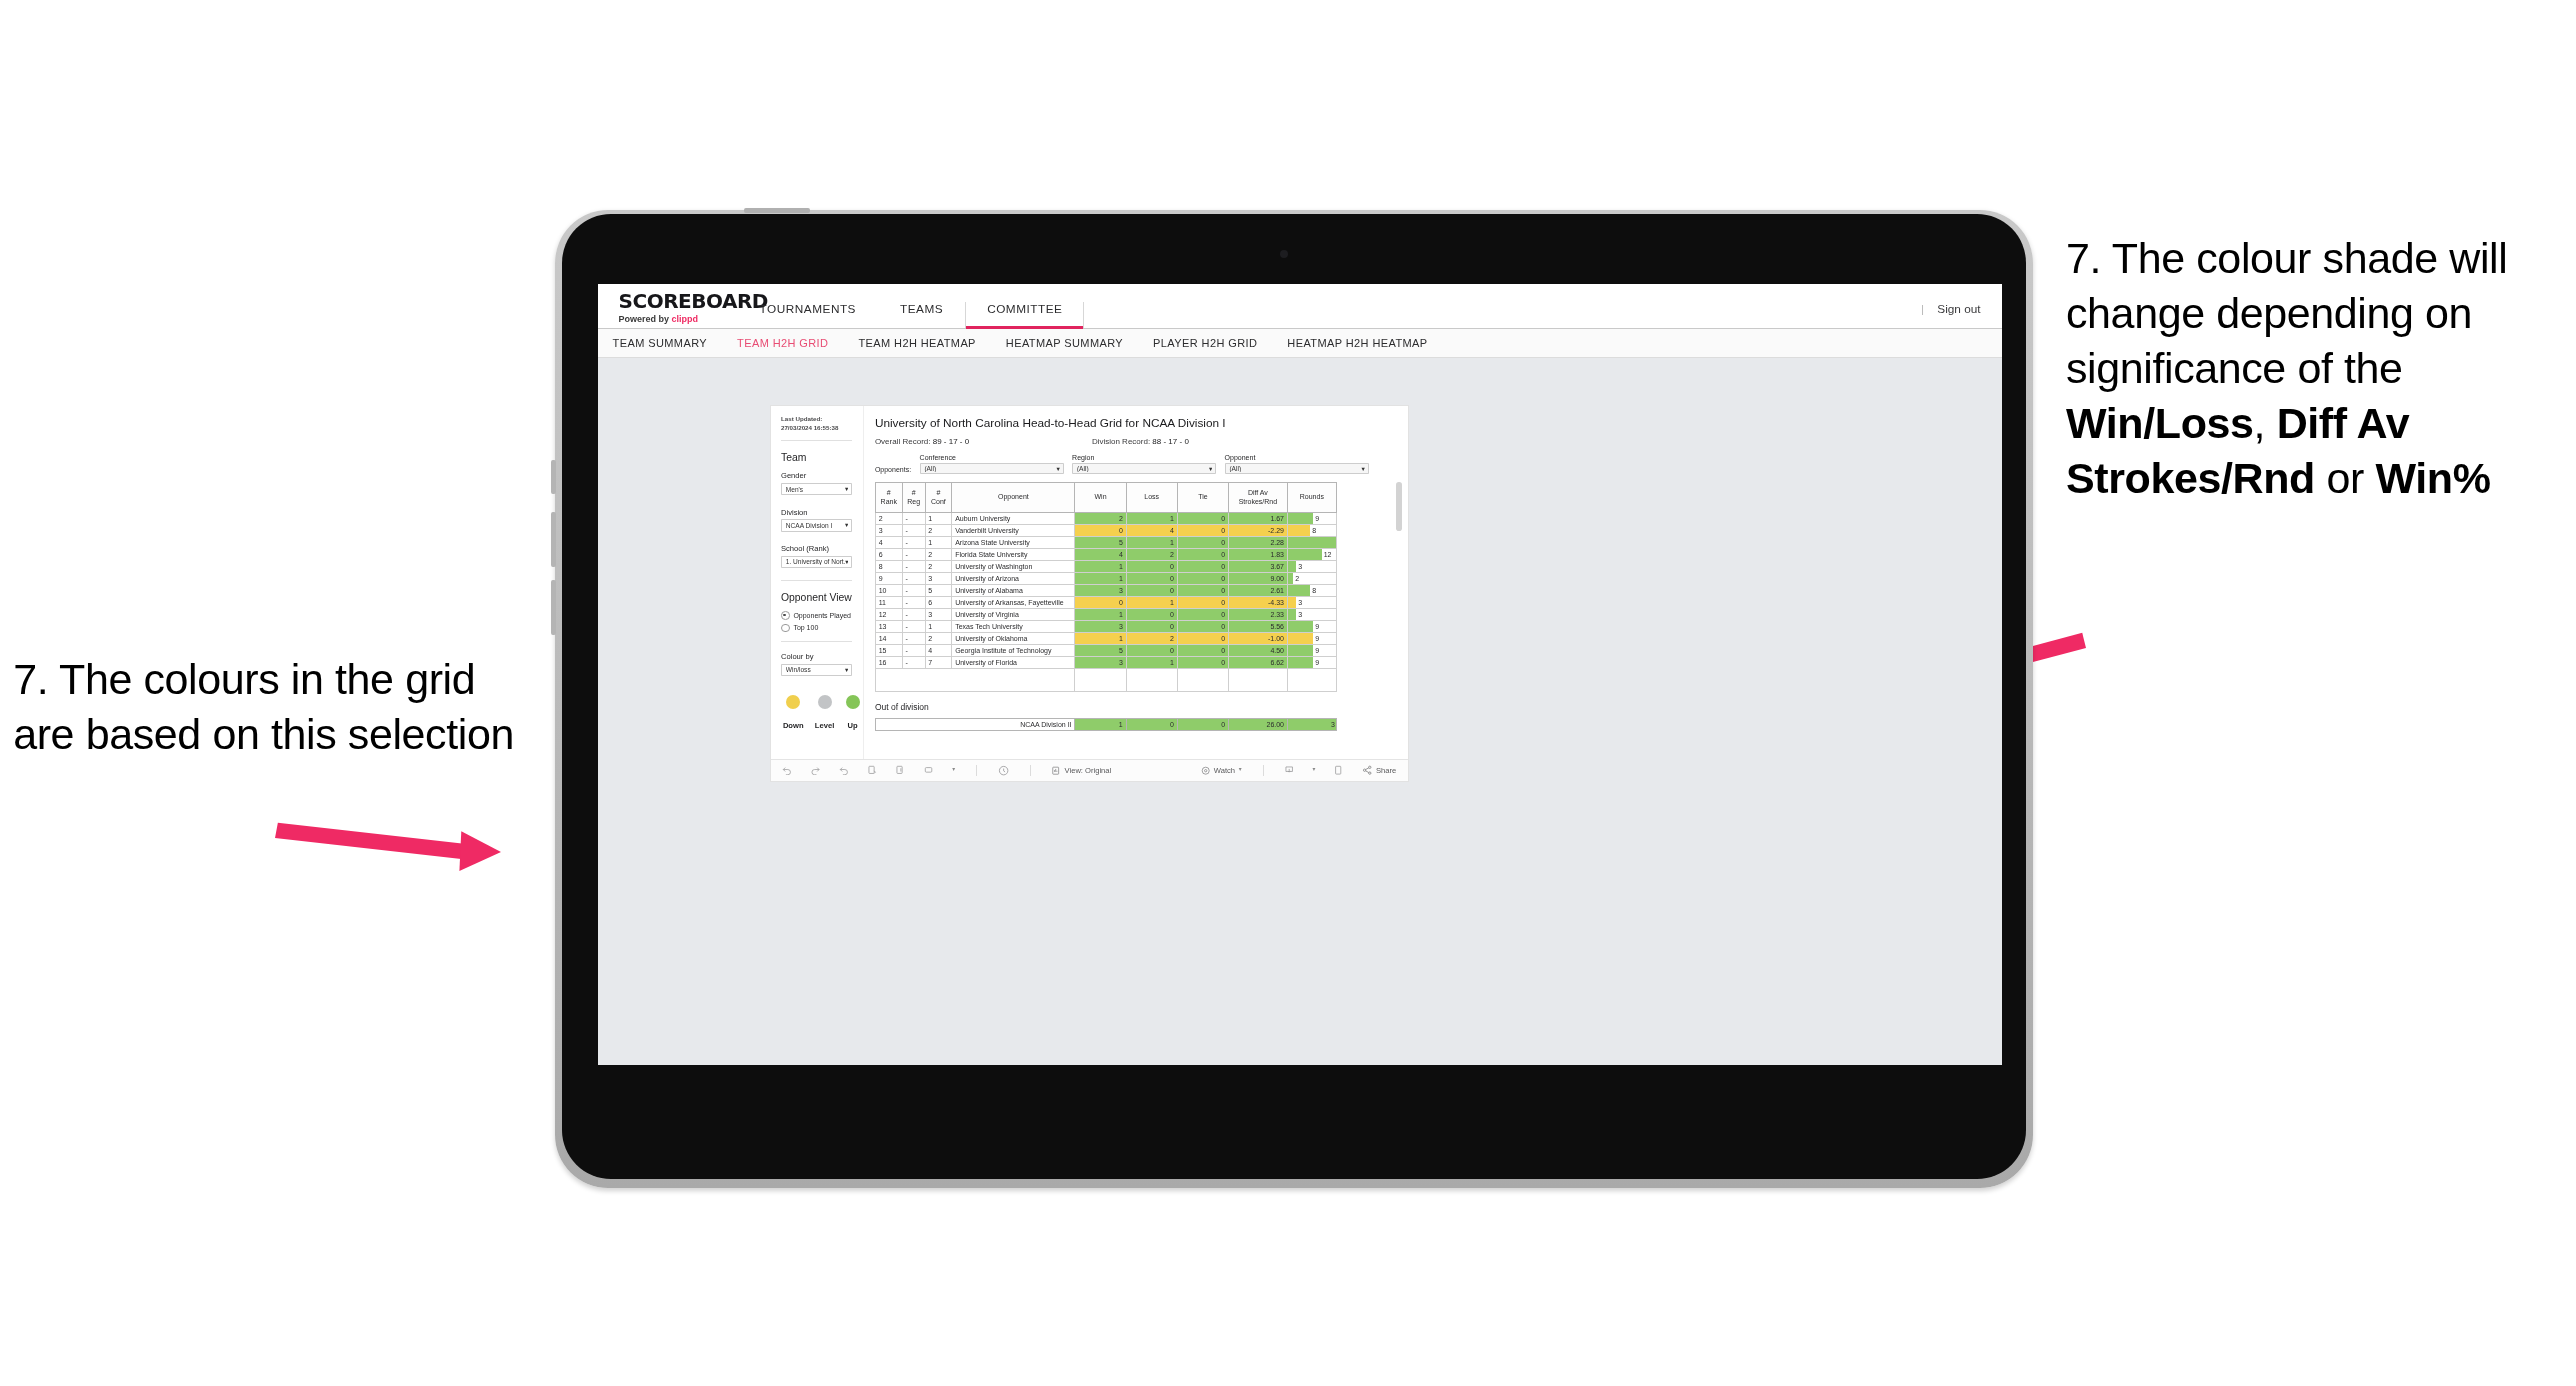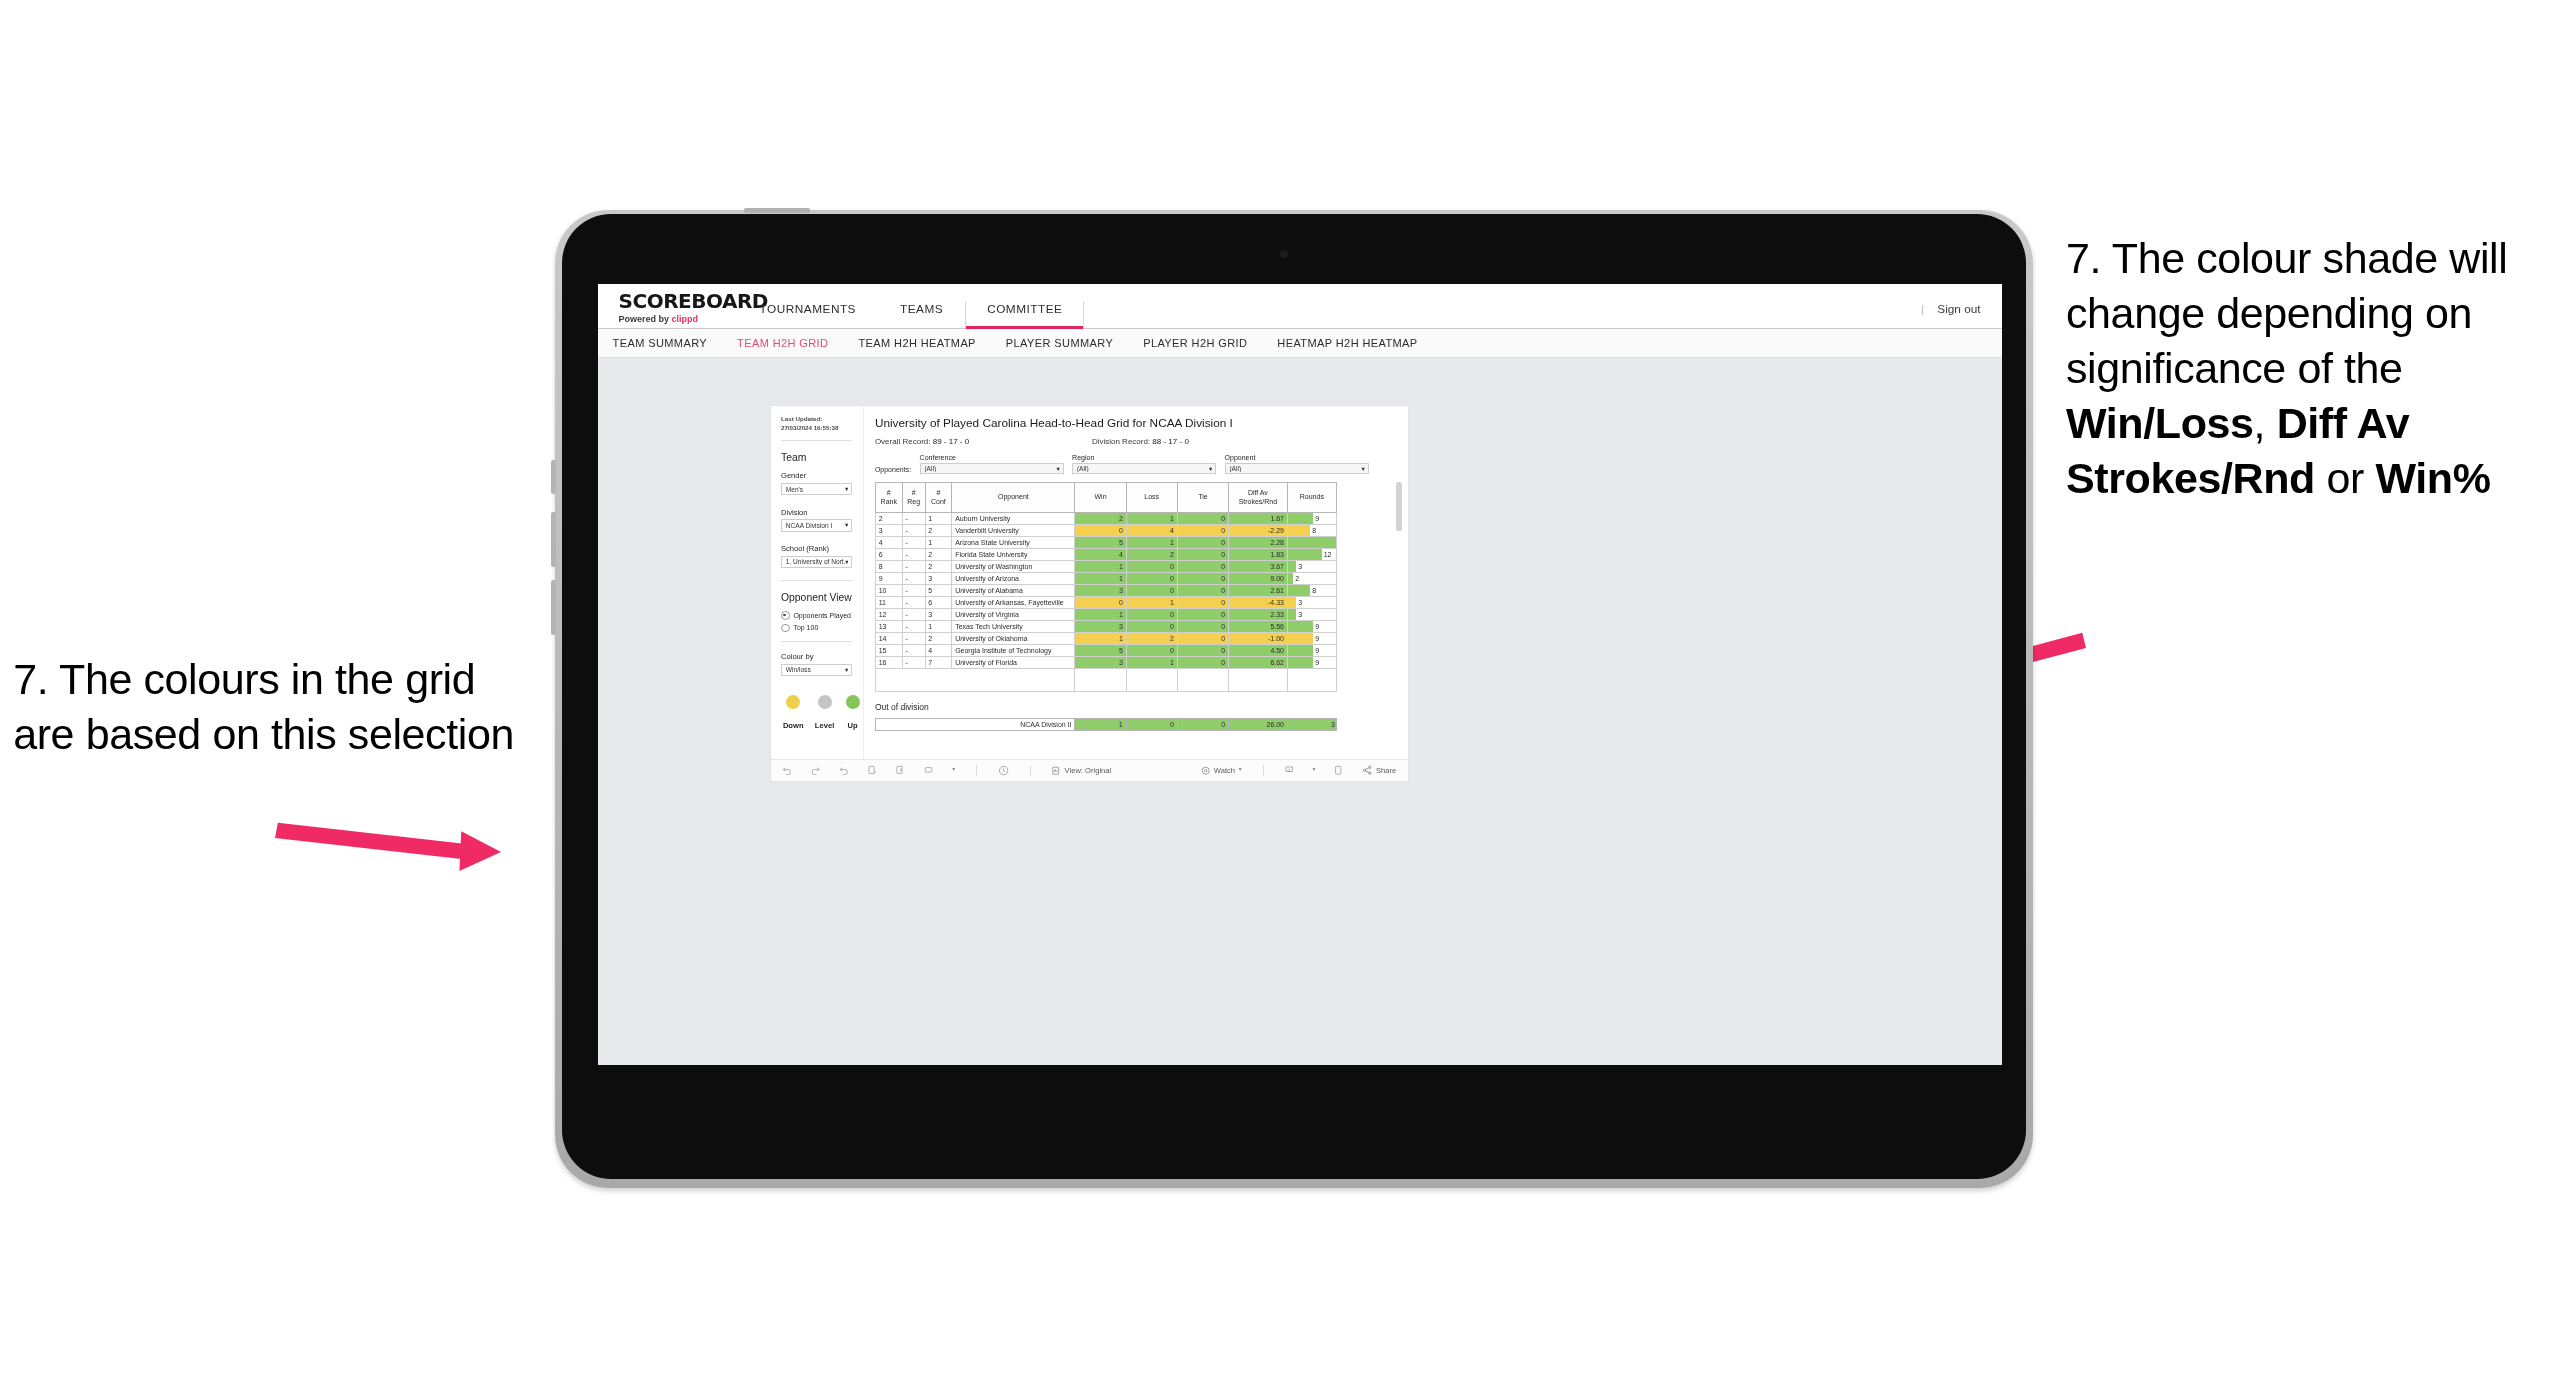--- a/index.html
+++ b/index.html
@@ -258,21 +258,21 @@
         <div class="signout">
           <span class="bar">|</span>
           <span>Sign out</span>
         </div>
       </div>
 
       <div class="subnav">
         <div class="subnav-item">TEAM SUMMARY</div>
         <div class="subnav-item active">TEAM H2H GRID</div>
         <div class="subnav-item">TEAM H2H HEATMAP</div>
-        <div class="subnav-item">PLAYER SUMMARY</div>
+        <div class="subnav-item">HEATMAP SUMMARY</div>
         <div class="subnav-item">PLAYER H2H GRID</div>
         <div class="subnav-item">HEATMAP H2H HEATMAP</div>
       </div>
 
       <div class="viz-wrap">
         <div class="viz">
           <div class="viz-main">
 
             <div class="ctrl">
               <div class="updated">
@@ -338,21 +338,21 @@
                   <span>Level</span>
                 </div>
                 <div class="legend-item">
                   <div class="dot" style="background:#85c558"></div>
                   <span>Up</span>
                 </div>
               </div>
             </div>
 
             <div class="content">
-              <div class="viz-title">University of Played Carolina Head-to-Head Grid for NCAA Division I</div>
+              <div class="viz-title">University of North Carolina Head-to-Head Grid for NCAA Division I</div>
               <div class="records">
                 <div class="rec">
                   <span>Overall Record: </span><b>89 - 17 - 0</b>
                 </div>
                 <div class="rec">
                   <span>Division Record: </span><b>88 - 17 - 0</b>
                 </div>
               </div>
 
               <div class="filters">

